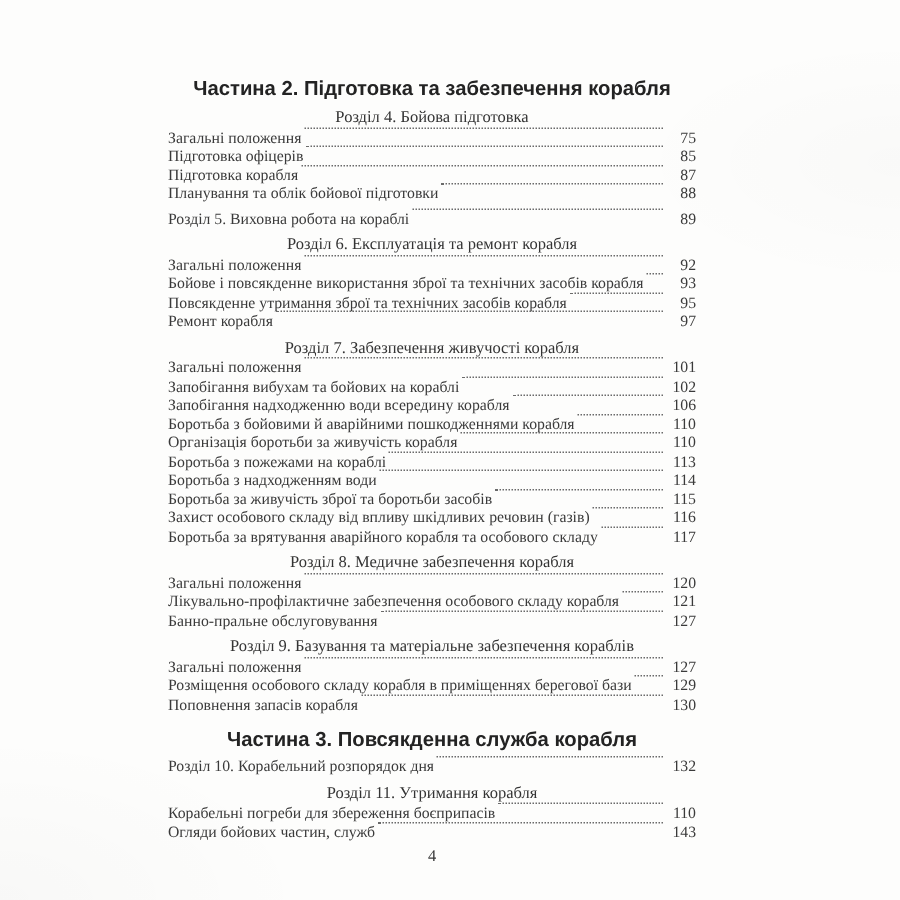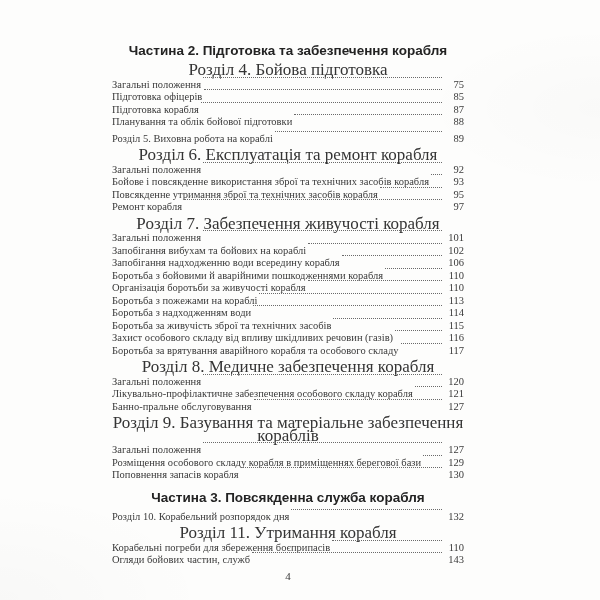--- a/index.html
+++ b/index.html
@@ -26,25 +26,25 @@
 
   .part {
     font-family: "Liberation Sans", "DejaVu Sans", sans-serif;
     font-weight: bold;
     font-size: 13.5px;
     line-height: 17px;
     color: #232323;
     text-align: center;
     margin: 7px 0 5px 0;
   }
-  .part:first-child { margin-top: 0; }
+  .part:first-child { margin-top: 8px; }
 
   .chapter {
     font-family: "Liberation Serif", "DejaVu Serif", serif;
-    font-size: 17px;
+    font-size: 11px;
     line-height: 12.5px;
     color: #343434;
     text-align: center;
     margin: 4px 0 2px 0;
   }
 
   .entry {
     display: flex;
     align-items: flex-start;
     font-family: "Liberation Serif", "DejaVu Serif", serif;
@@ -148,36 +148,36 @@
         <span class="label">Запобігання надходженню води всередину корабля</span>
         <span class="dots"></span>
         <span class="pg">106</span>
       </div>
       <div class="entry">
         <span class="label">Боротьба з бойовими й аварійними пошкодженнями корабля</span>
         <span class="dots"></span>
         <span class="pg">110</span>
       </div>
       <div class="entry">
-        <span class="label">Організація боротьби за живучості корабля</span>
+        <span class="label">Організація боротьби за живучість корабля</span>
         <span class="dots"></span>
         <span class="pg">110</span>
       </div>
       <div class="entry">
         <span class="label">Боротьба з пожежами на кораблі</span>
         <span class="dots"></span>
         <span class="pg">113</span>
       </div>
       <div class="entry">
         <span class="label">Боротьба з надходженням води</span>
         <span class="dots"></span>
         <span class="pg">114</span>
       </div>
       <div class="entry">
-        <span class="label">Боротьба за живучість зброї та технічних засобів</span>
+        <span class="label">Боротьба за живучість зброї та боротьби засобів</span>
         <span class="dots"></span>
         <span class="pg">115</span>
       </div>
       <div class="entry">
         <span class="label">Захист особового складу від впливу шкідливих речовин (газів)</span>
         <span class="dots"></span>
         <span class="pg">116</span>
       </div>
       <div class="entry">
         <span class="label">Боротьба за врятування аварійного корабля та особового складу</span>

